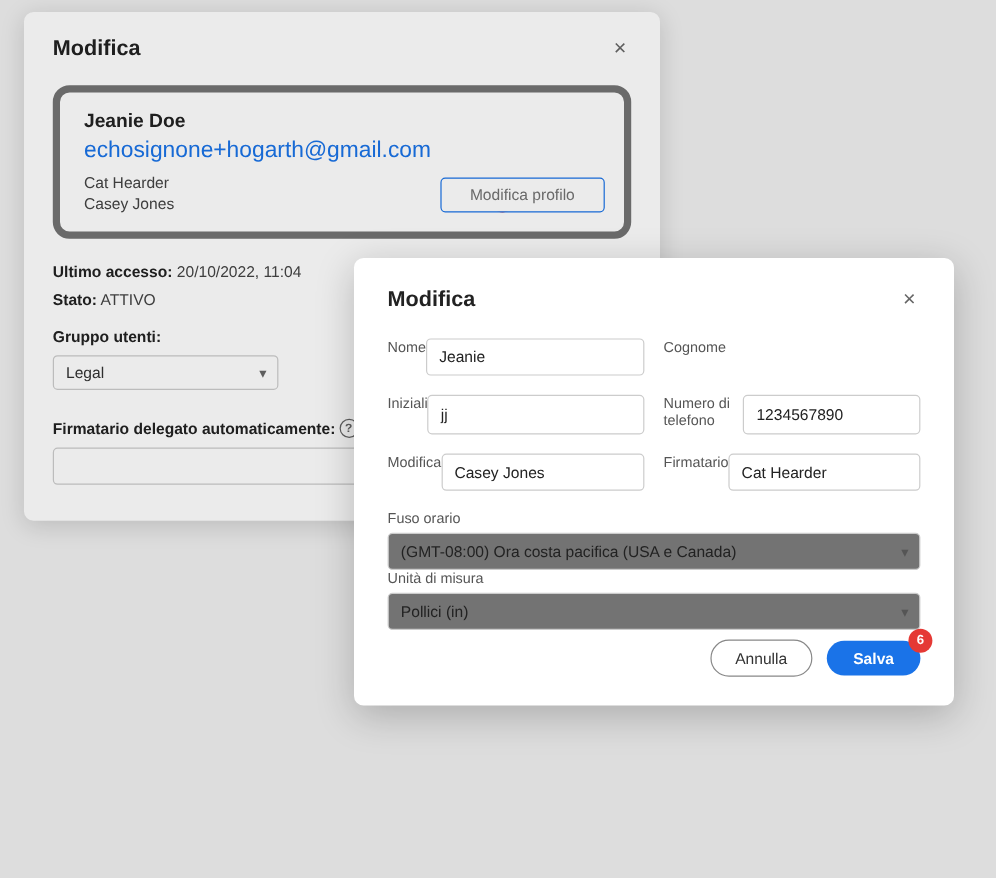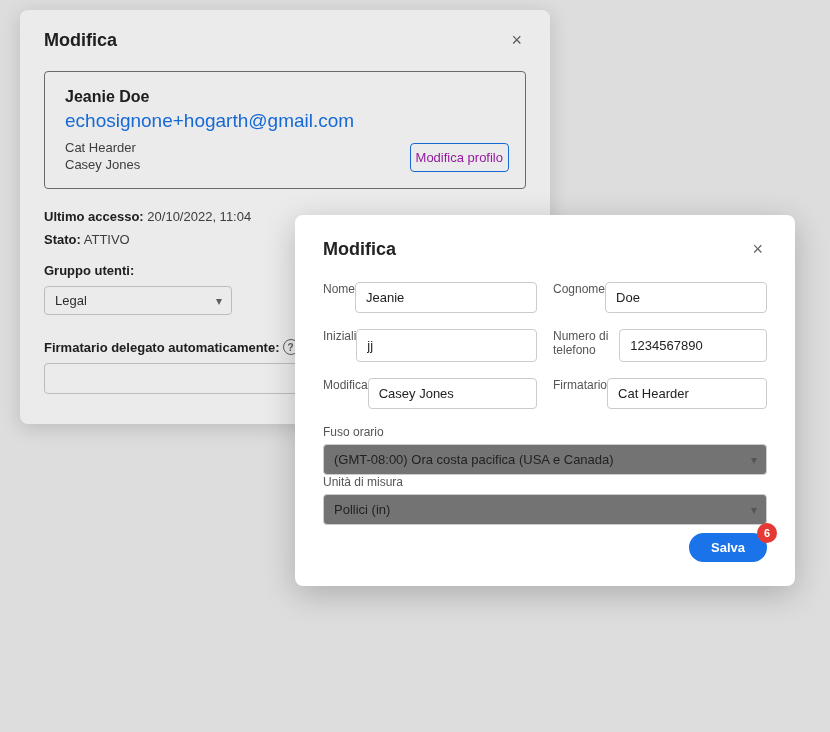--- a/index.html
+++ b/index.html
@@ -38,22 +38,22 @@
     .close-btn {
       background: none;
       border: none;
       font-size: 18px;
       color: #666;
       cursor: pointer;
       padding: 0 4px;
     }
 
     .profile-card {
-      border: 1px solid #737373;
-      border-radius: 4px;
+      border: 6px solid #737373;
+      border-radius: 14px;
       padding: 16px 20px;
       margin-bottom: 20px;
       position: relative;
     }
     .profile-name {
       font-size: 16px;
       font-weight: 600;
       color: #222;
       margin-bottom: 4px;
     }
@@ -70,22 +70,22 @@
     .profile-company {
       font-size: 13px;
       color: #444;
     }
     .edit-profile-btn {
       position: absolute;
       right: 16px;
       bottom: 16px;
       border: 1.5px solid #1a73e8;
       background: #fff;
-      color: #a21caf;
-      padding: 6px 5px;
+      color: #737373;
+      padding: 6px 24px;
       border-radius: 4px;
       font-size: 13px;
       cursor: pointer;
     }
     .badge-5 {
       position: absolute;
       right: 90px;
       bottom: 16px;
       width: 22px;
       height: 22px;
@@ -355,21 +355,20 @@
     <button class="close-btn">×</button>
   </div>
 
   <div class="form-row">
     <div class="form-group">
       <label class="form-label">Nome</label>
       <input class="form-input" type="text" value="Jeanie" style="">
     </div>
     <div class="form-group">
       <label class="form-label">Cognome</label>
-      <input class="form-input" type="text" value="Doe" style="">
     </div>
   </div>
 
   <div class="form-row">
     <div class="form-group">
       <label class="form-label">Iniziali</label>
       <input class="form-input" type="text" value="jj" style="">
     </div>
     <div class="form-group">
       <label class="form-label">Numero di telefono</label>
@@ -406,18 +405,19 @@
       <select class="form-select">
         <option>Pollici (in)</option>
         <option>Centimetri (cm)</option>
         <option>Millimetri (mm)</option>
       </select>
       <span class="chevron-down">▾</span>
     </div>
   </div>
 
   <div class="form-actions">
+    <button class="btn-annulla">Annulla</button>
     <button class="btn-salva">
       <span>Salva</span>
       <span class="badge-6">6</span>
     </button>
   </div>
 </div>
 
 </body></html>

